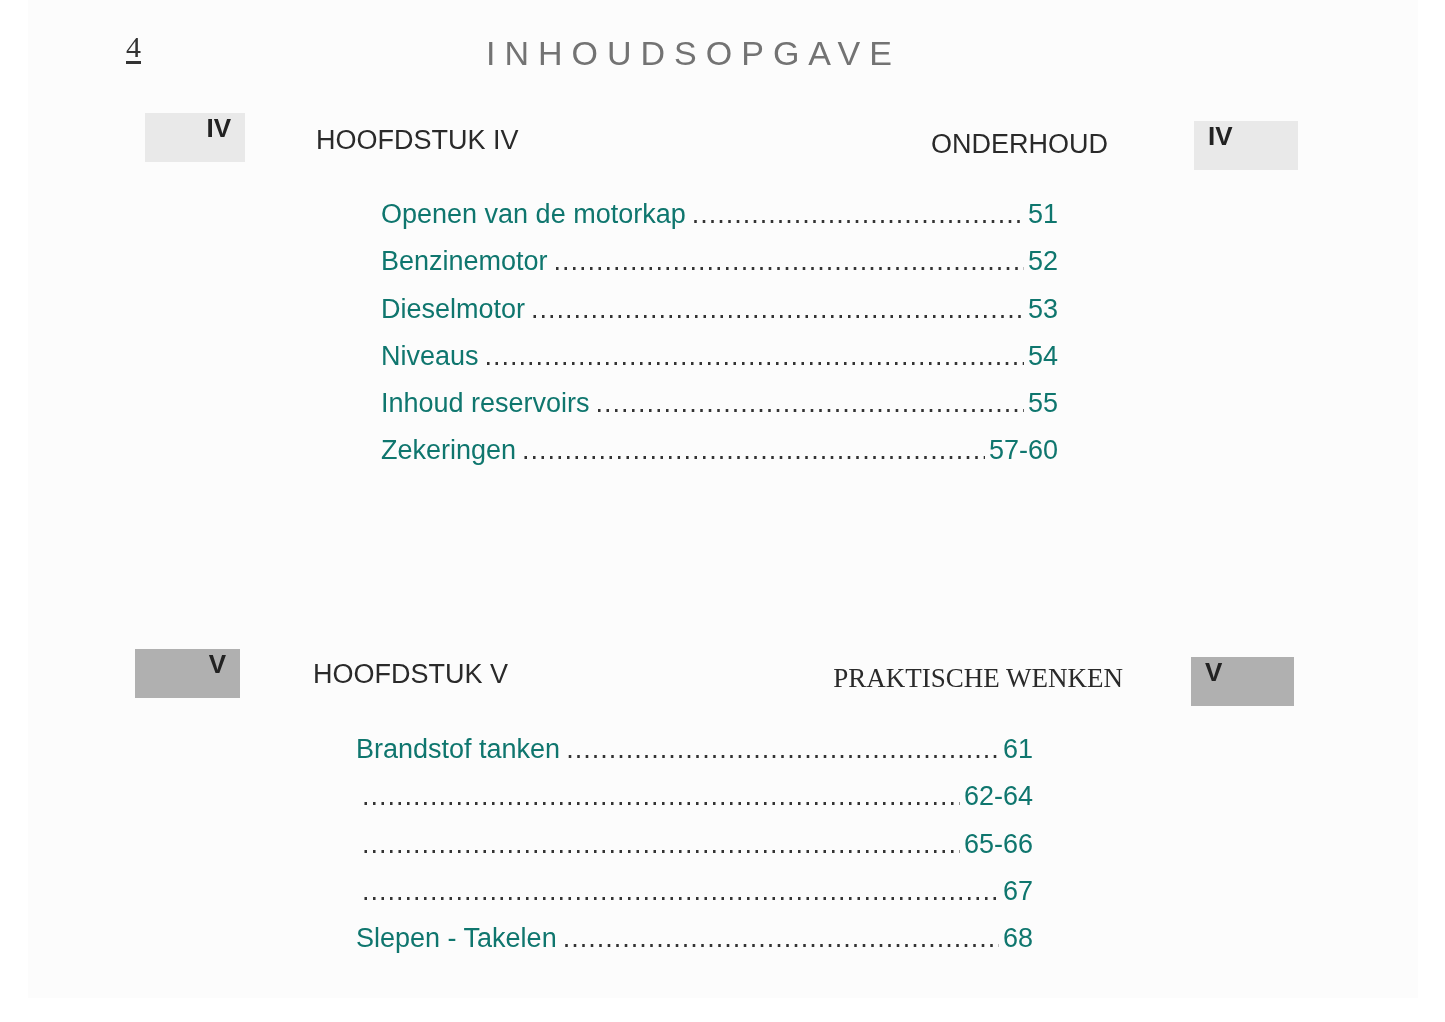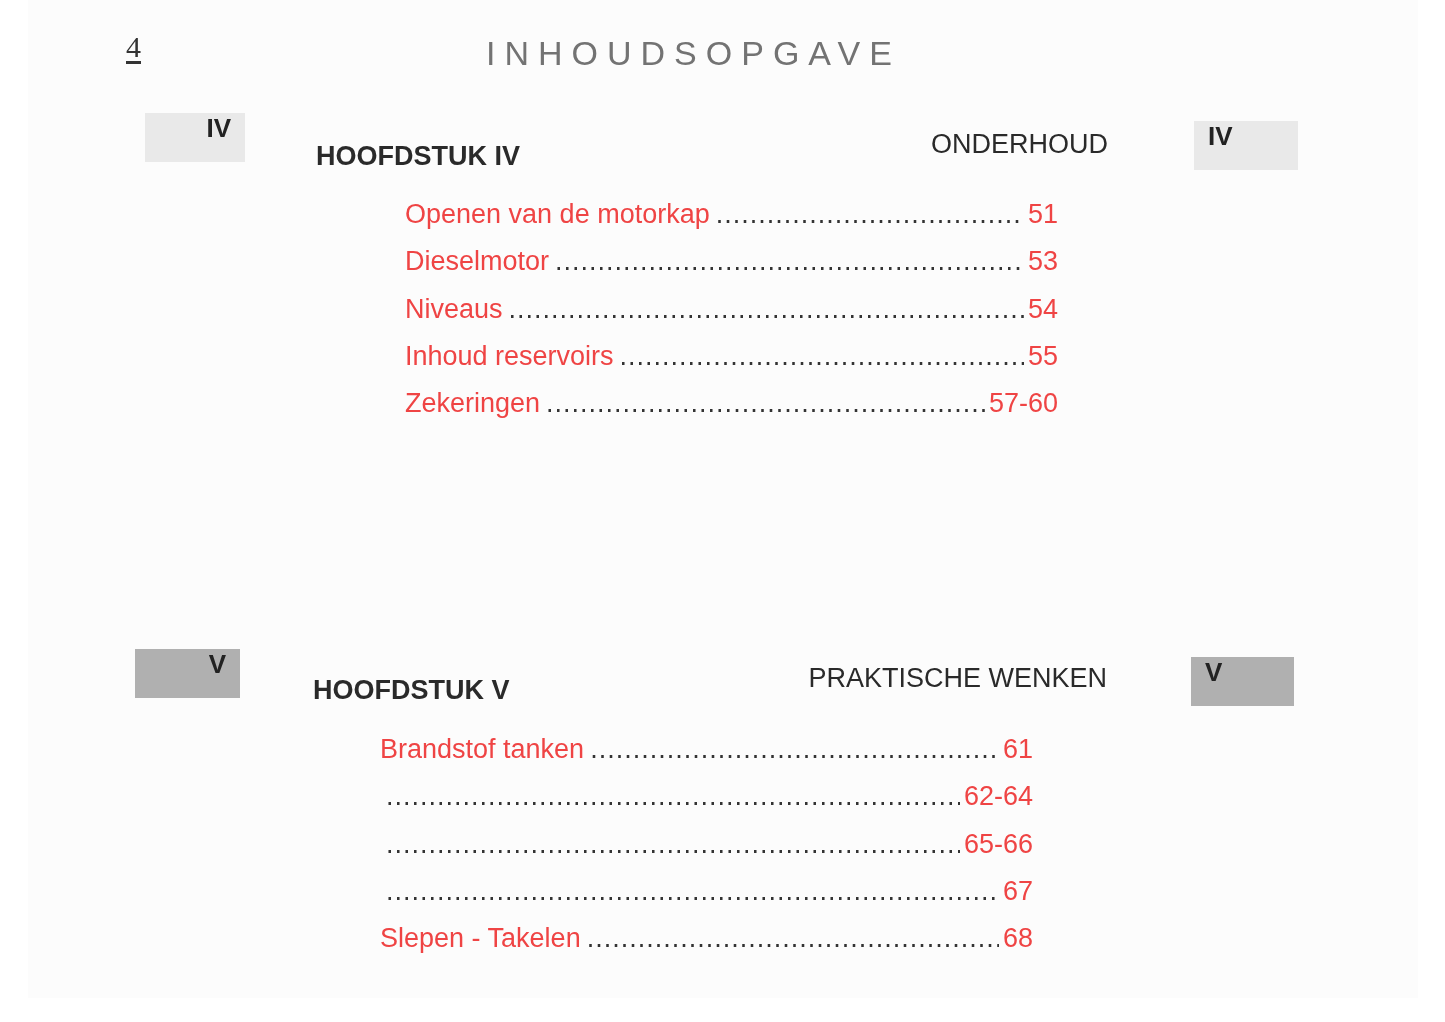--- a/index.html
+++ b/index.html
@@ -24,29 +24,29 @@
     }
     .tab {
       position: absolute; height: 49px; display: flex; align-items: flex-start;
       font-weight: bold; font-size: 26px; color: #222;
     }
     .tab.light { background: #e9e9e9; }
     .tab.dark { background: #b0b0b0; }
     .tab.left { justify-content: flex-end; padding-right: 14px; box-sizing: border-box; }
     .tab.right { justify-content: flex-start; padding-left: 14px; box-sizing: border-box; }
     .chapter-heading {
-      position: absolute; font-weight: bold; font-size: 27px; color: #2a2a2a; margin-top: 16px;
+      position: absolute; font-weight: normal; font-size: 27px; color: #2a2a2a;
     }
     .chapter-subject {
       position: absolute; font-size: 27px; color: #2a2a2a; white-space: nowrap;
     }
     .toc-list { position: absolute; }
     .toc-row {
       display: flex; align-items: baseline; height: 47.3px;
-      font-size: 27px; color: #ef4444; white-space: nowrap; margin-left: 24px;
+      font-size: 27px; color: #0f766e; white-space: nowrap;
     }
     .toc-label { flex: 0 0 auto; }
     .toc-leader {
       flex: 1 1 auto; overflow: hidden; margin: 0 4px 0 6px;
       color: #333; letter-spacing: 1px;
     }
     .toc-leader::before {
       content: "..................................................................................................................................";
     }
     .toc-page { flex: 0 0 auto; }
@@ -68,20 +68,25 @@
   <span>IV</span>
 </div>
 
 <div class="toc-list" style="left:381px; top:199px; width:677px;">
   <div class="toc-row">
     <span class="toc-label">Openen van de motorkap</span>
     <span class="toc-leader"></span>
     <span class="toc-page">51</span>
   </div>
   <div class="toc-row">
+    <span class="toc-label">Benzinemotor</span>
+    <span class="toc-leader"></span>
+    <span class="toc-page">52</span>
+  </div>
+  <div class="toc-row">
     <span class="toc-label">Dieselmotor</span>
     <span class="toc-leader"></span>
     <span class="toc-page">53</span>
   </div>
   <div class="toc-row">
     <span class="toc-label">Niveaus</span>
     <span class="toc-leader"></span>
     <span class="toc-page">54</span>
   </div>
   <div class="toc-row">
@@ -93,21 +98,21 @@
     <span class="toc-label">Zekeringen</span>
     <span class="toc-leader"></span>
     <span class="toc-page">57-60</span>
   </div>
 </div>
 
 <div class="tab dark left" style="left:135px; top:649px; width:105px;">
   <span>V</span>
 </div>
 <div class="chapter-heading" style="left:313px; top:659px;">HOOFDSTUK V</div>
-<div class="chapter-subject" style="right:338px; top:663px;">PRAKTISCHE WENKEN</div>
+<div class="chapter-subject" style="right:322px; top:663px;font-family:Liberation Serif, serif;">PRAKTISCHE WENKEN</div>
 <div class="tab dark right" style="left:1191px; top:657px; width:103px;">
   <span>V</span>
 </div>
 
 <div class="toc-list" style="left:356px; top:734px; width:677px;">
   <div class="toc-row">
     <span class="toc-label">Brandstof tanken</span>
     <span class="toc-leader"></span>
     <span class="toc-page">61</span>
   </div>

